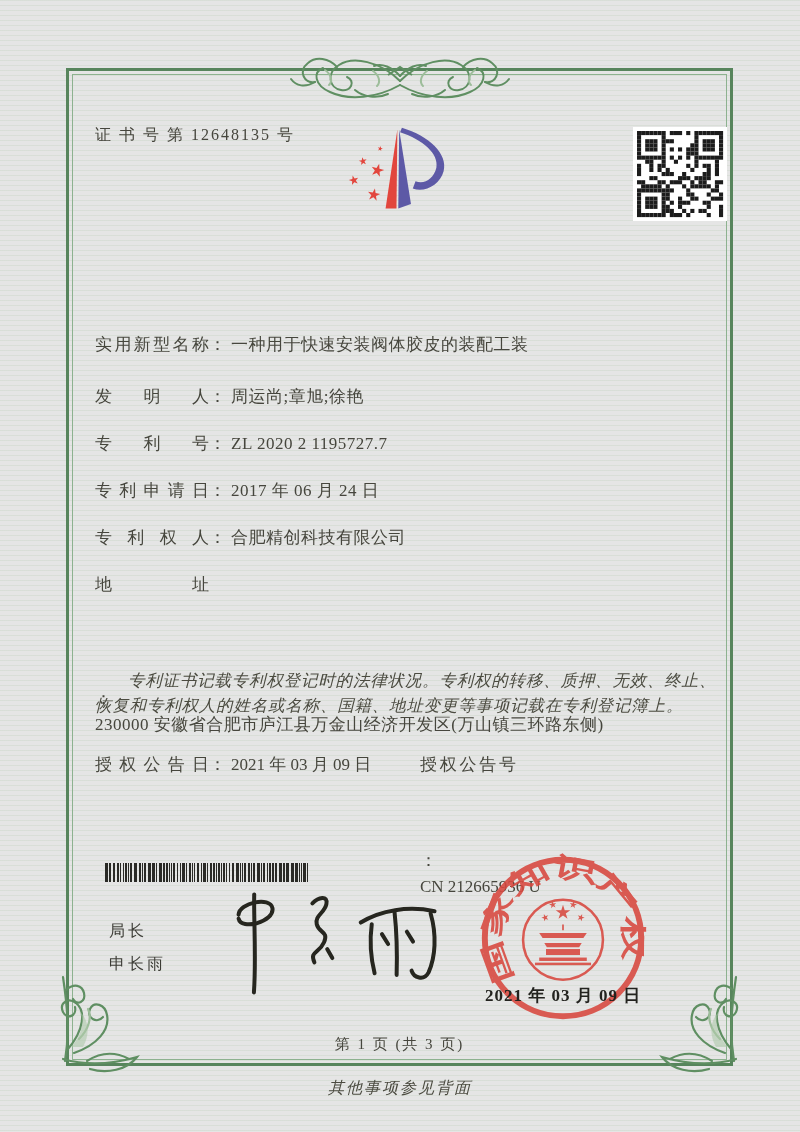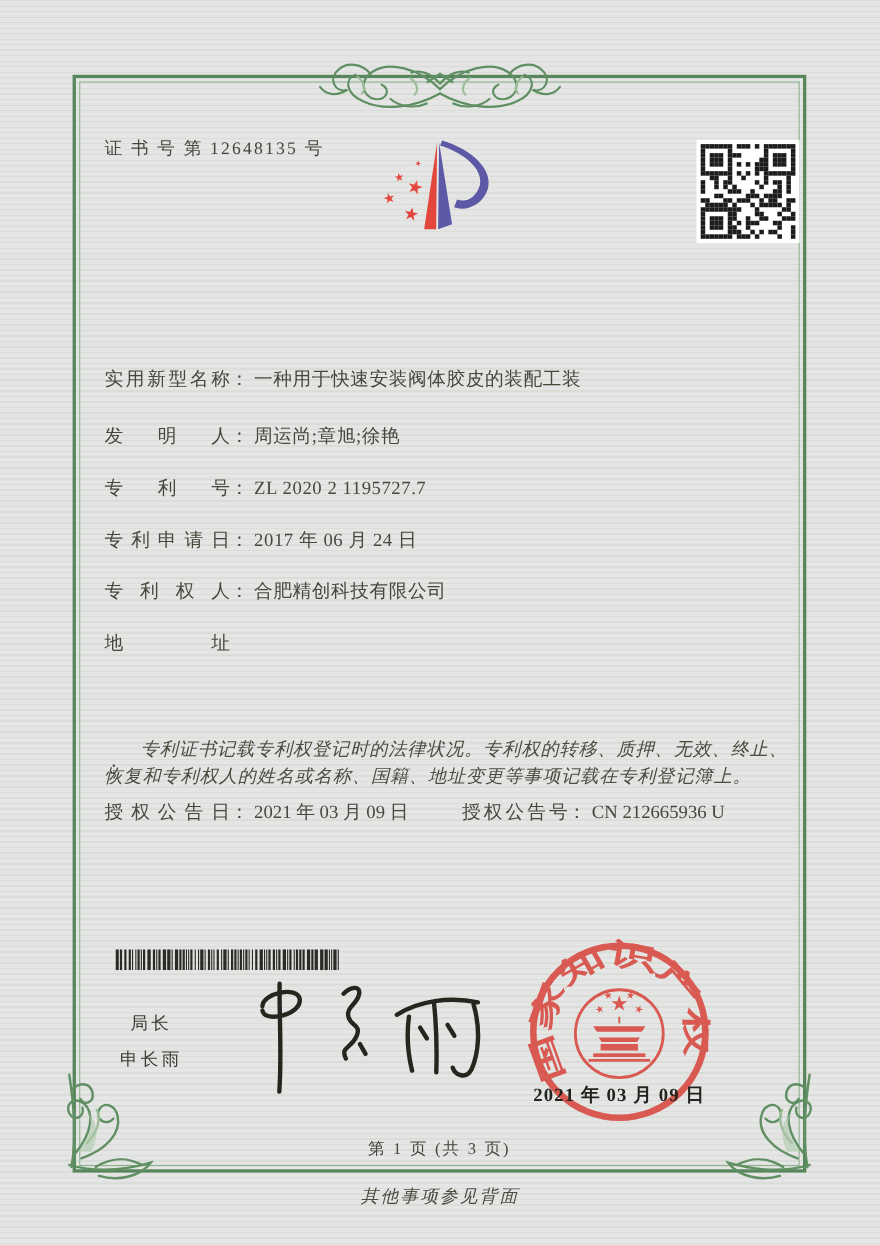--- a/index.html
+++ b/index.html
@@ -26,27 +26,27 @@
     font-size:40px;font-weight:bold;letter-spacing:9px;color:var(--ink-dark);font-family:var(--serif);}
   .fields{position:absolute;left:26px;top:261px;width:622px;font-size:17px;color:var(--ink);}
   .frow{display:flex;line-height:26px;margin-bottom:21px;}
   .frow.first{margin-bottom:26px;}
   .frow.addr{margin-bottom:14px;flex-direction:column;}
   .flabel{display:inline-block;width:114px;text-align:justify;text-align-last:justify;flex:0 0 114px;}
   .fcolon{flex:0 0 22px;}
   .fvalue{flex:1;letter-spacing:0.5px;}
   .grant-row{position:relative;display:block;line-height:26px;}
   .grant-left{display:inline-flex;}
-  .grant-right{position:absolute;left:325px;top:0;display:inline-flex;}
+  .grant-right{position:absolute;left:325px;top:0;display:inline-flex;flex-direction:column;}
   .grant-right .flabel{width:96px;flex:0 0 96px;}
   .paras{position:absolute;left:26px;top:597px;width:622px;color:#4b4b40;}
   .paras p{margin:0;font-size:16.5px;line-height:25px;text-indent:2em;font-style:italic;letter-spacing:0.8px;}
   .barcode{position:absolute;left:36px;top:792px;width:206px;height:19px;}
   .sig-labels{position:absolute;left:40px;top:843px;font-family:var(--sans);font-size:16px;
-    color:#3c3c36;line-height:33px;letter-spacing:3px;text-align:center;}
+    color:#3c3c36;line-height:33px;letter-spacing:3px;}
   .sig-script{position:absolute;left:140px;top:808px;width:250px;height:120px;transform:rotate(-1deg);}
   .seal{position:absolute;left:409px;top:782px;width:170px;height:170px;z-index:2;}
   .seal-date{position:absolute;left:404px;top:913px;width:180px;text-align:center;z-index:3;
     font-size:17px;color:#23231f;letter-spacing:1px;font-weight:bold;}
   .page-info{position:absolute;left:0;top:964px;width:100%;text-align:center;font-size:15px;
     color:var(--ink);letter-spacing:2px;}
   .back-note{position:absolute;left:0;top:1078px;width:100%;text-align:center;font-size:16px;
     font-style:italic;color:#4b4b40;letter-spacing:2px;z-index:1;}
   .flourish-top{position:absolute;left:216px;top:-28px;width:230px;height:76px;}
   .flourish-bl{position:absolute;left:-14px;bottom:-14px;width:104px;height:118px;}
@@ -364,20 +364,21 @@
           <span class="fvalue">2017 年 06 月 24 日</span>
       </div>
       <div class="frow">
         <span class="flabel">专利权人</span>
           <span class="fcolon">：</span>
           <span class="fvalue">合肥精创科技有限公司</span>
       </div>
       <div class="frow addr">
         <span class="flabel">地址</span>
           <span class="fcolon">：</span>
+          <span class="fvalue">230000 安徽省合肥市庐江县万金山经济开发区(万山镇三环路东侧)</span>
       </div>
       <div class="grant-row">
         <span class="grant-left">
           <span class="flabel">授权公告日</span>
             <span class="fcolon">：</span>
             <span>2021 年 03 月 09 日</span>
         </span>
         <span class="grant-right">
           <span class="flabel">授权公告号</span>
             <span class="fcolon">：</span>

